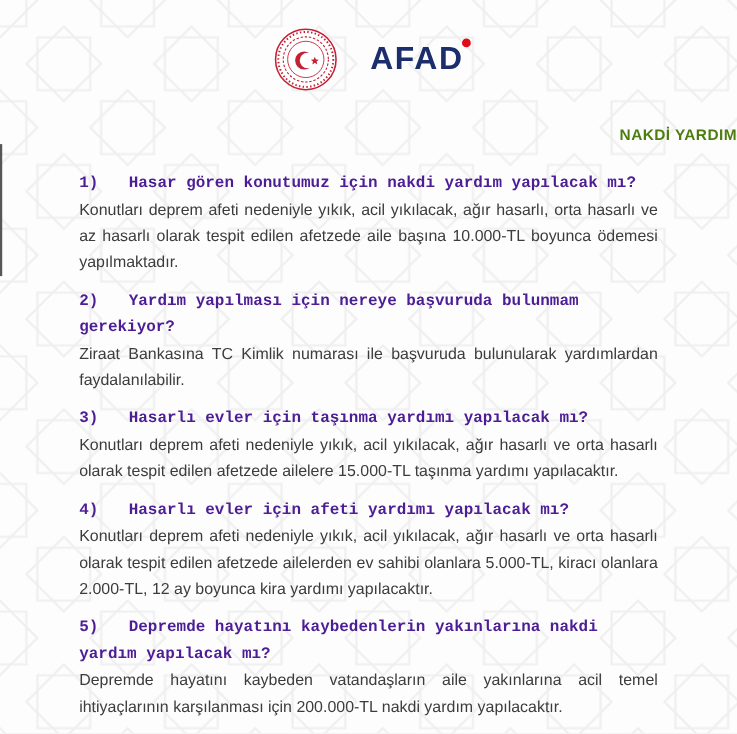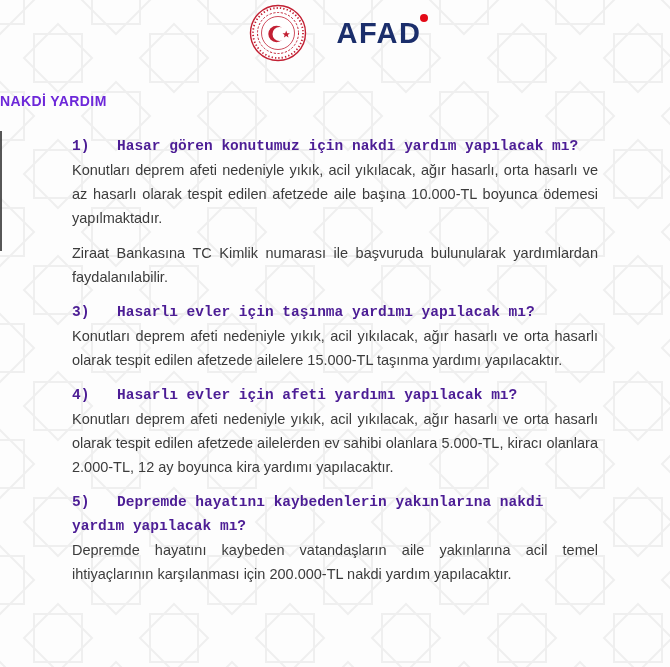--- a/index.html
+++ b/index.html
@@ -3,26 +3,26 @@
 <meta charset="utf-8">
 <style>
   html,body{margin:0;padding:0;background:#e9e9e9;}
   .stage{
     position:relative;width:670px;height:667px;overflow:hidden;
     background:#fdfdfd;font-family:"Liberation Sans",sans-serif;
   }
   .bg-pattern{position:absolute;inset:0;z-index:0;}
   .content{position:relative;z-index:1;}
 
-  .header{display:flex;justify-content:center;align-items:center;gap:30px;padding-top:4px;height:58px;}
+  .header{display:flex;justify-content:center;align-items:center;gap:30px;padding-top:25px;height:58px;}
   .seal{width:58px;height:58px;flex:0 0 auto;}
   .afad-wordmark{position:relative;color:#1b2e6b;font-size:29px;font-weight:800;letter-spacing:1.5px;line-height:1;}
   .afad-dot{position:absolute;top:-5px;right:-7px;width:8px;height:8px;border-radius:50%;background:#e30a17;}
 
-  .doc-title{margin-top:31px;text-align:left;color:#6d28d9;font-size:14px;font-weight:700;letter-spacing:0.4px;}
+  .doc-title{margin-top:31px;text-align:right;color:#4d7c0f;font-size:14px;font-weight:700;letter-spacing:0.4px;}
 
   .faq{margin:25px 72px 0 72px;}
   .faq-section{margin-bottom:11px;}
   .q{font-size:14.5px;font-weight:700;color:#4c1d95;line-height:24px;font-family:Liberation Mono, monospace;}
   .qnum{display:inline-block;width:45px;}
   .a{margin:0;font-size:14.5px;color:#3c3c3c;line-height:24px;text-align:justify;}
 
   .edge-artifact{position:absolute;left:0;top:131px;width:1.5px;height:120px;background:#3a3a3a;opacity:.85;z-index:2;}
 </style>
 </head>
@@ -87,20 +87,21 @@
     <div class="doc-title">NAKDİ YARDIM</div>
 
     <div class="faq">
 
       <div class="faq-section">
         <div class="q"><span class="qnum">1)</span><span>Hasar gören konutumuz için nakdi yardım yapılacak mı?</span></div>
         <p class="a">Konutları deprem afeti nedeniyle yıkık, acil yıkılacak, ağır hasarlı, orta hasarlı ve az hasarlı olarak tespit edilen afetzede aile başına 10.000-TL boyunca ödemesi yapılmaktadır.</p>
       </div>
 
       <div class="faq-section">
+        <div class="q"><span class="qnum">2)</span><span>Yardım yapılması için nereye başvuruda bulunmam gerekiyor?</span></div>
         <p class="a">Ziraat Bankasına TC Kimlik numarası ile başvuruda bulunularak yardımlardan faydalanılabilir.</p>
       </div>
 
       <div class="faq-section">
         <div class="q"><span class="qnum">3)</span><span>Hasarlı evler için taşınma yardımı yapılacak mı?</span></div>
         <p class="a">Konutları deprem afeti nedeniyle yıkık, acil yıkılacak, ağır hasarlı ve orta hasarlı olarak tespit edilen afetzede ailelere 15.000-TL taşınma yardımı yapılacaktır.</p>
       </div>
 
       <div class="faq-section">
         <div class="q"><span class="qnum">4)</span><span>Hasarlı evler için afeti yardımı yapılacak mı?</span></div>

